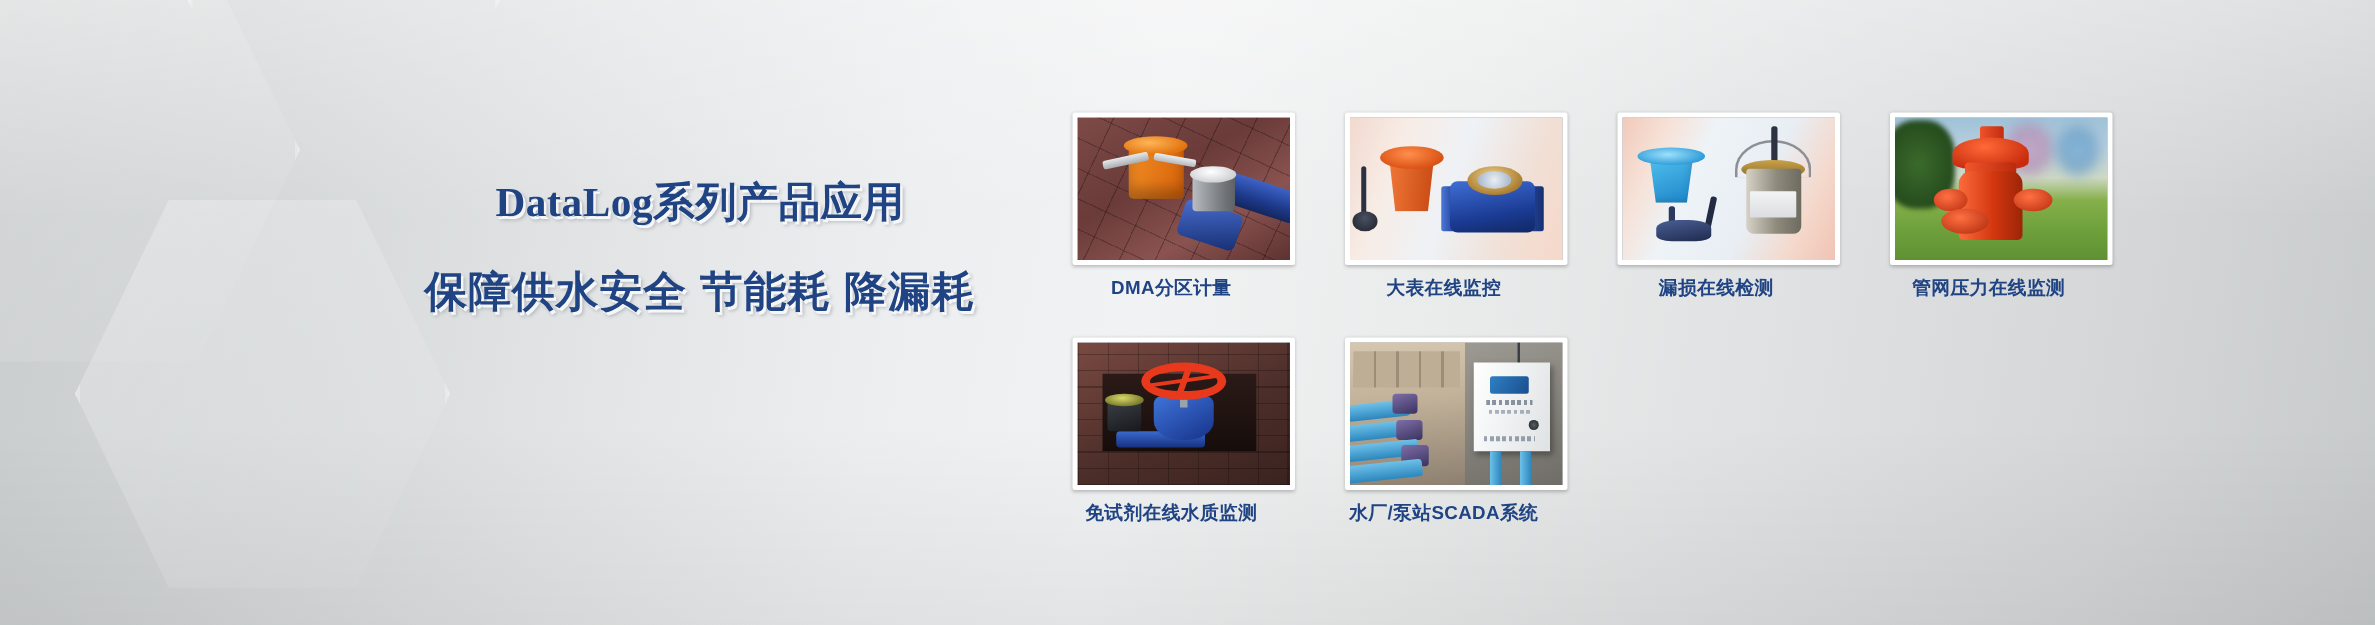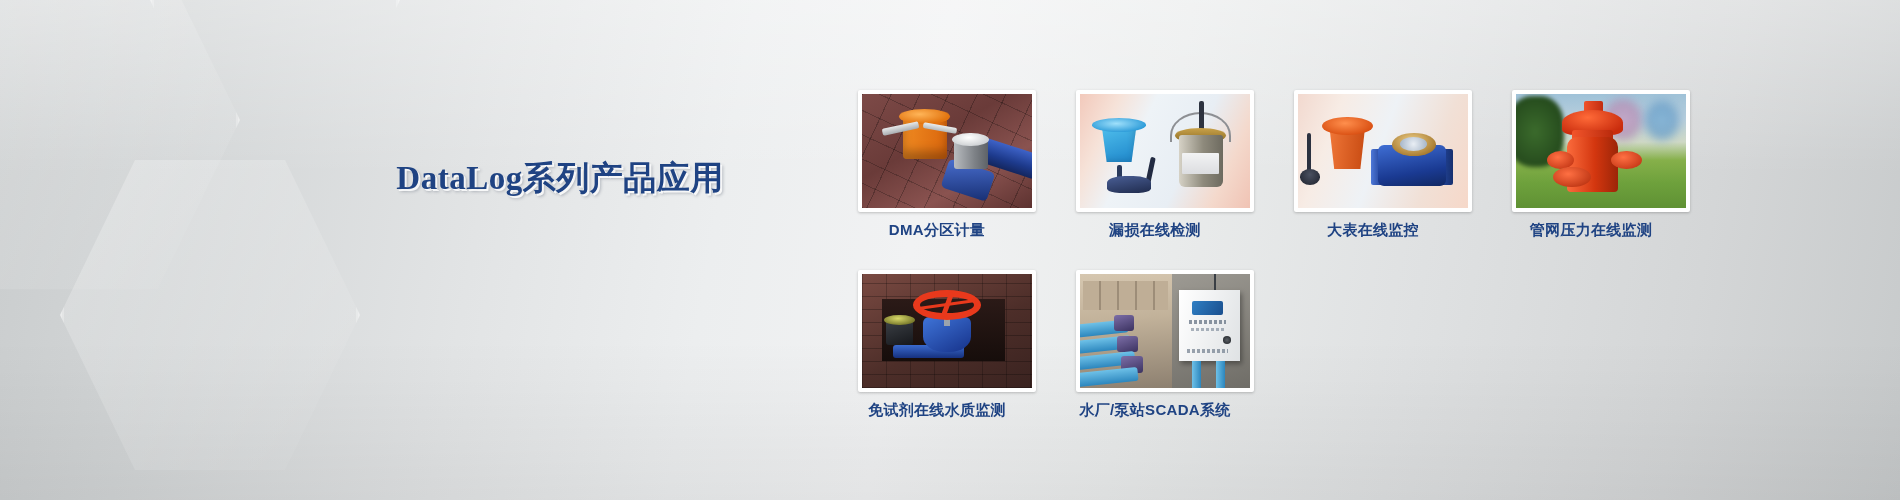--- a/index.html
+++ b/index.html
@@ -35,21 +35,21 @@
   }
   .hexfill{
     position:absolute;
     clip-path:polygon(25% 3%,75% 3%,100% 50%,75% 97%,25% 97%,0% 50%);
     background:linear-gradient(135deg, rgba(255,255,255,.30), rgba(255,255,255,0));
   }
 
   
   #headline{
     position:absolute;
-    left:300px; top:156px;
+    left:300px; top:140px;
     width:520px;
     text-align:center;
     color:#1c417f;
   }
   #headline .line1{
     font-size:33px;
     font-weight:bold;
     letter-spacing:.5px;
     font-family:"Liberation Serif","DejaVu Serif",serif;
     color:#1f4383;
@@ -352,76 +352,77 @@
   <div class="hexwrap">
     <div class="hexshape" style="left:-90px; top:-60px; width:330px; height:360px;"></div>
     <div class="hexfill" style="left:-90px; top:-60px; width:330px; height:360px;"></div>
     <div class="hexshape" style="left:60px; top:150px; width:300px; height:330px;"></div>
     <div class="hexfill" style="left:60px; top:150px; width:300px; height:330px;"></div>
     <div class="hexshape" style="left:150px; top:-140px; width:250px; height:280px;"></div>
   </div>
 
   <div id="headline">
     <div class="line1">DataLog系列产品应用</div>
+    <div class="line2">保障供水安全 节能耗 降漏耗</div>
   </div>
 
   <div id="grid">
 
     <div class="cell">
       <div class="thumb">
         <div class="photo">
           <div class="brick"></div>
           <div class="obj t1-orange"></div>
           <div class="obj t1-orangetop"></div>
           <div class="obj t1-bar"></div>
           <div class="obj t1-bar2"></div>
           <div class="obj t1-pipe"></div>
           <div class="obj t1-flange"></div>
           <div class="obj t1-cyl"></div>
           <div class="obj t1-cyltop"></div>
         </div>
       </div>
       <div class="caption">DMA分区计量</div>
+    </div>
+
+    <div class="cell">
+      <div class="thumb">
+        <div class="photo">
+          <div class="t3-bg"></div>
+          <div class="obj t3-ant"></div>
+          <div class="obj t3-antbase"></div>
+          <div class="obj t3-body"></div>
+          <div class="obj t3-dome"></div>
+          <div class="obj t3-fl1"></div>
+          <div class="obj t3-fl2"></div>
+          <div class="obj t3-mbody"></div>
+          <div class="obj t3-mtop"></div>
+          <div class="obj t3-dial"></div>
+        </div>
+      </div>
+      <div class="caption">大表在线监控</div>
     </div>
 
     <div class="cell">
       <div class="thumb">
         <div class="photo">
           <div class="t2-bg"></div>
           <div class="obj t2-blue"></div>
           <div class="obj t2-bluetop"></div>
           <div class="obj t2-ant"></div>
           <div class="obj t2-podant"></div>
           <div class="obj t2-pod"></div>
           <div class="obj t2-handle"></div>
           <div class="obj t2-rod"></div>
           <div class="obj t2-logtop"></div>
           <div class="obj t2-log"></div>
           <div class="obj t2-label"></div>
         </div>
       </div>
       <div class="caption">漏损在线检测</div>
-    </div>
-
-    <div class="cell">
-      <div class="thumb">
-        <div class="photo">
-          <div class="t3-bg"></div>
-          <div class="obj t3-ant"></div>
-          <div class="obj t3-antbase"></div>
-          <div class="obj t3-body"></div>
-          <div class="obj t3-dome"></div>
-          <div class="obj t3-fl1"></div>
-          <div class="obj t3-fl2"></div>
-          <div class="obj t3-mbody"></div>
-          <div class="obj t3-mtop"></div>
-          <div class="obj t3-dial"></div>
-        </div>
-      </div>
-      <div class="caption">大表在线监控</div>
     </div>
 
     <div class="cell">
       <div class="thumb">
         <div class="photo">
           <div class="t4-bg"></div>
           <div class="obj t4-blur1"></div>
           <div class="obj t4-blur2"></div>
           <div class="obj t4-bush"></div>
           <div class="obj t4-cap"></div>

